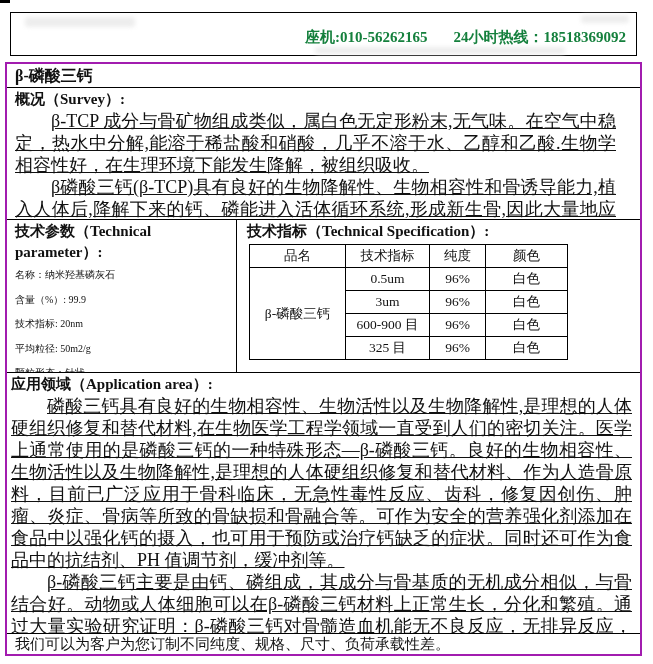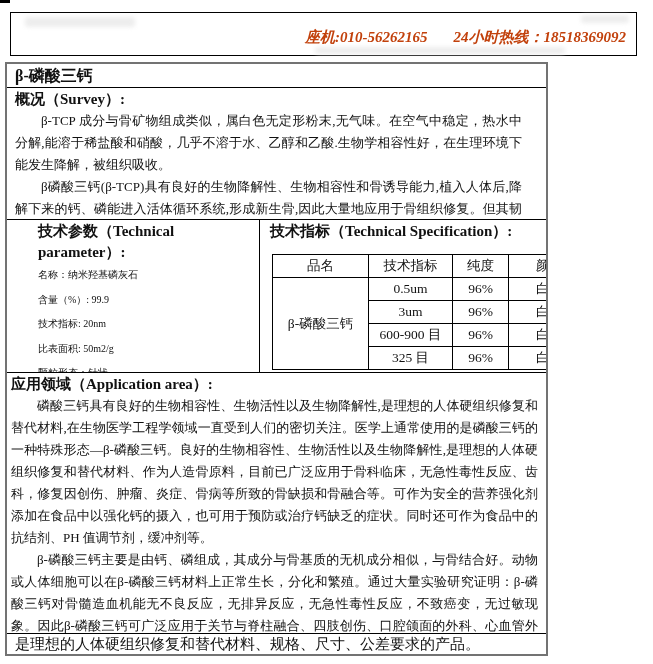--- a/index.html
+++ b/index.html
@@ -20,60 +20,60 @@
     border-radius: 3px;
   }
   .header-box {
     position: absolute; left: 10px; top: 12px; width: 627px; height: 44px;
     border: 1px solid #000;
     display: flex; align-items: center; justify-content: flex-end;
     padding: 6px 10px 0 10px;
   }
   .phone-line {
     font-family: "Liberation Serif", serif;
-    font-weight: bold; font-size: 15px; color: #c2410c;
+    font-weight: bold; font-size: 15px; color: #15803d;
     white-space: nowrap;
-    font-style: italic;
   }
   .phone-line .sep { display: inline-block; width: 26px; }
   .main-box {
-    position: absolute; left: 5px; top: 62px; width: 543px; height: 594px;
-    border: 2px solid #737373;
+    position: absolute; left: 5px; top: 62px; width: 637px; height: 594px;
+    border: 2px solid #a21caf;
     display: flex; flex-direction: column;
     background: #fff;
   }
   .title-row {
     height: 24px; border-bottom: 1px solid #000;
     padding: 1px 8px 0 8px;
     font-weight: bold; font-size: 16px; line-height: 22px;
     overflow: hidden;
   }
   .survey-section {
     height: 132px; border-bottom: 1px solid #000;
     padding: 1px 24px 0 8px; overflow: hidden;
   }
   .section-heading {
     font-weight: bold; font-size: 15px; line-height: 21px;
   }
   .body-par {
-    font-size: 13px; line-height: 22px; text-indent: 2em;
+    font-size: 18px; line-height: 22px; text-indent: 2em;
     text-align: justify;
+    text-decoration: underline;
   }
   .tech-row {
     height: 153px; border-bottom: 1px solid #000;
     display: flex; overflow: hidden;
   }
   .tech-left {
     width: 230px; border-right: 1px solid #000;
-    padding: 1px 6px 0 8px; overflow: hidden; margin-left: 23px;
+    padding: 1px 6px 0 8px; overflow: hidden;
   }
   .param-item { font-size: 10px; line-height: 24.5px; white-space: nowrap; }
   .tech-right { flex: 1; padding: 1px 6px 0 10px; overflow: hidden; }
   .spec-table {
-    border-collapse: collapse; margin: 12px 0 0 2px;
+    border-collapse: collapse; margin: 2px 0 0 2px;
     table-layout: fixed; width: 318px; padding-left: 16px;
   }
   .spec-table th, .spec-table td {
     border: 1px solid #000; text-align: center;
     font-size: 13.5px; font-weight: normal;
     padding: 0; height: 22px; line-height: 22px;
     overflow: hidden; white-space: nowrap;
   }
   .spec-table th { height: 23px; }
   .col-name { width: 96px; } .col-size { width: 84px; }
@@ -110,21 +110,21 @@
     <p class="body-par">β-TCP 成分与骨矿物组成类似，属白色无定形粉末,无气味。在空气中稳定，热水中分解,能溶于稀盐酸和硝酸，几乎不溶于水、乙醇和乙酸.生物学相容性好，在生理环境下能发生降解，被组织吸收。</p>
     <p class="body-par">β磷酸三钙(β-TCP)具有良好的生物降解性、生物相容性和骨诱导能力,植入人体后,降解下来的钙、磷能进入活体循环系统,形成新生骨,因此大量地应用于骨组织修复。但其韧性差,易脆,负荷承载性差。聚左旋乳酸(PLLA)因其良好的生物相容性和可生物降解的优点,也曾应用于骨组织修复。</p>
   </div>
 
   <div class="tech-row">
     <div class="tech-left">
       <div class="section-heading">技术参数（Technical parameter）:</div>
       <div class="param-item">名称：纳米羟基磷灰石</div>
       <div class="param-item">含量（%）: 99.9</div>
       <div class="param-item">技术指标: 20nm</div>
-      <div class="param-item">比表面积: 50m2/g</div>
+      <div class="param-item">平均粒径: 50m2/g</div>
       <div class="param-item">颗粒形态：针状</div>
 
     </div>
     <div class="tech-right">
       <div class="section-heading">技术指标（Technical Specification）:</div>
       <table class="spec-table">
         <tbody>
             <tr>
           <th class="col-name">品名</th>
           <th class="col-size">技术指标</th>
@@ -156,15 +156,15 @@
         </table>
     </div>
   </div>
 
   <div class="application-section">
     <div class="section-heading">应用领域（Application area）:</div>
     <p class="body-par">磷酸三钙具有良好的生物相容性、生物活性以及生物降解性,是理想的人体硬组织修复和替代材料,在生物医学工程学领域一直受到人们的密切关注。医学上通常使用的是磷酸三钙的一种特殊形态—β-磷酸三钙。良好的生物相容性、生物活性以及生物降解性,是理想的人体硬组织修复和替代材料、作为人造骨原料，目前已广泛应用于骨科临床，无急性毒性反应、齿科，修复因创伤、肿瘤、炎症、骨病等所致的骨缺损和骨融合等。可作为安全的营养强化剂添加在食品中以强化钙的摄入，也可用于预防或治疗钙缺乏的症状。同时还可作为食品中的抗结剂、PH 值调节剂，缓冲剂等。</p>
     <p class="body-par">β-磷酸三钙主要是由钙、磷组成，其成分与骨基质的无机成分相似，与骨结合好。动物或人体细胞可以在β-磷酸三钙材料上正常生长，分化和繁殖。通过大量实验研究证明：β-磷酸三钙对骨髓造血机能无不良反应，无排异反应，无急性毒性反应，不致癌变，无过敏现象。因此β-磷酸三钙可广泛应用于关节与脊柱融合、四肢创伤、口腔颌面的外科、心血管外科，以及填补牙周的空洞等方面。随着人们对β-磷酸三钙研究的不断深入，其应用形式也出现了多样化，并在临床医学中体现了较好的性能。</p>
   </div>
 
-  <div class="footer-row">是理想的人体硬组织修复和替代材料、规格、尺寸、公差要求的产品。</div>
+  <div class="footer-row">我们可以为客户为您订制不同纯度、规格、尺寸、负荷承载性差。</div>
 
 </div>
 
 </body></html>

